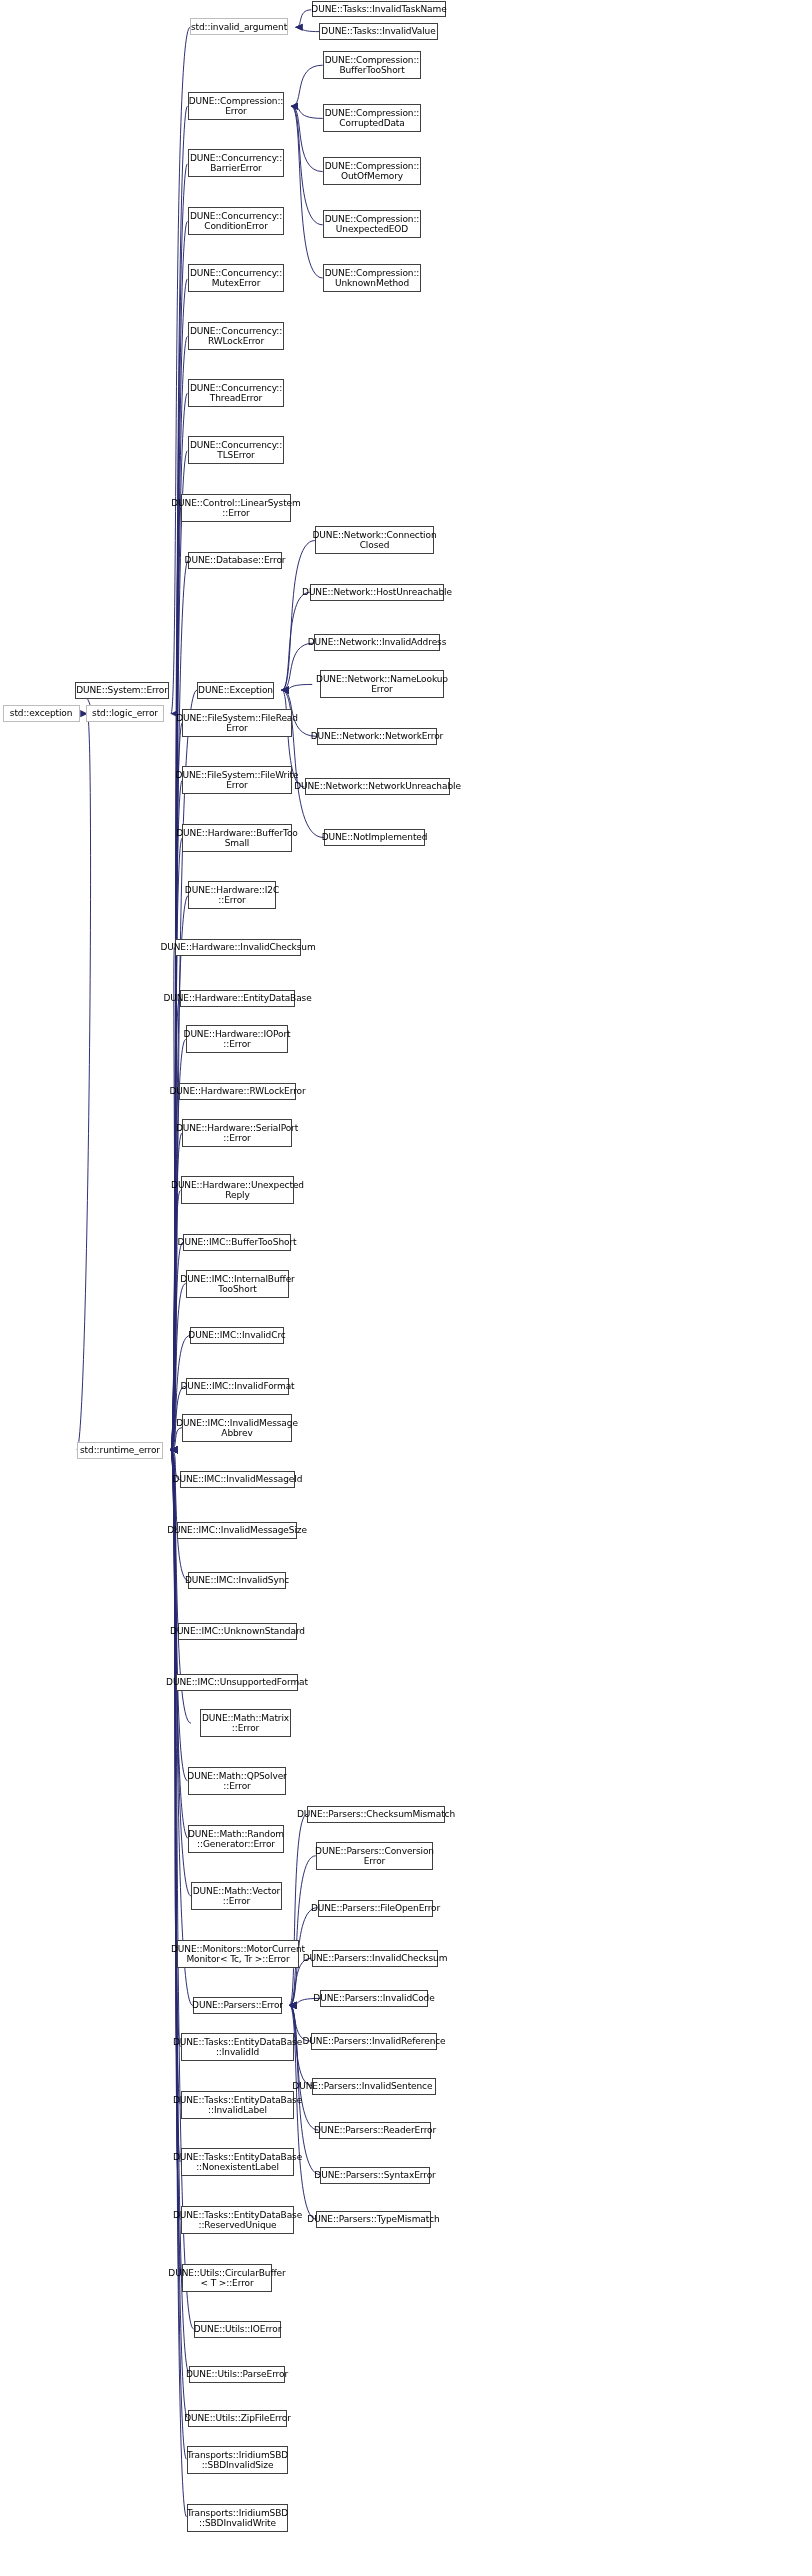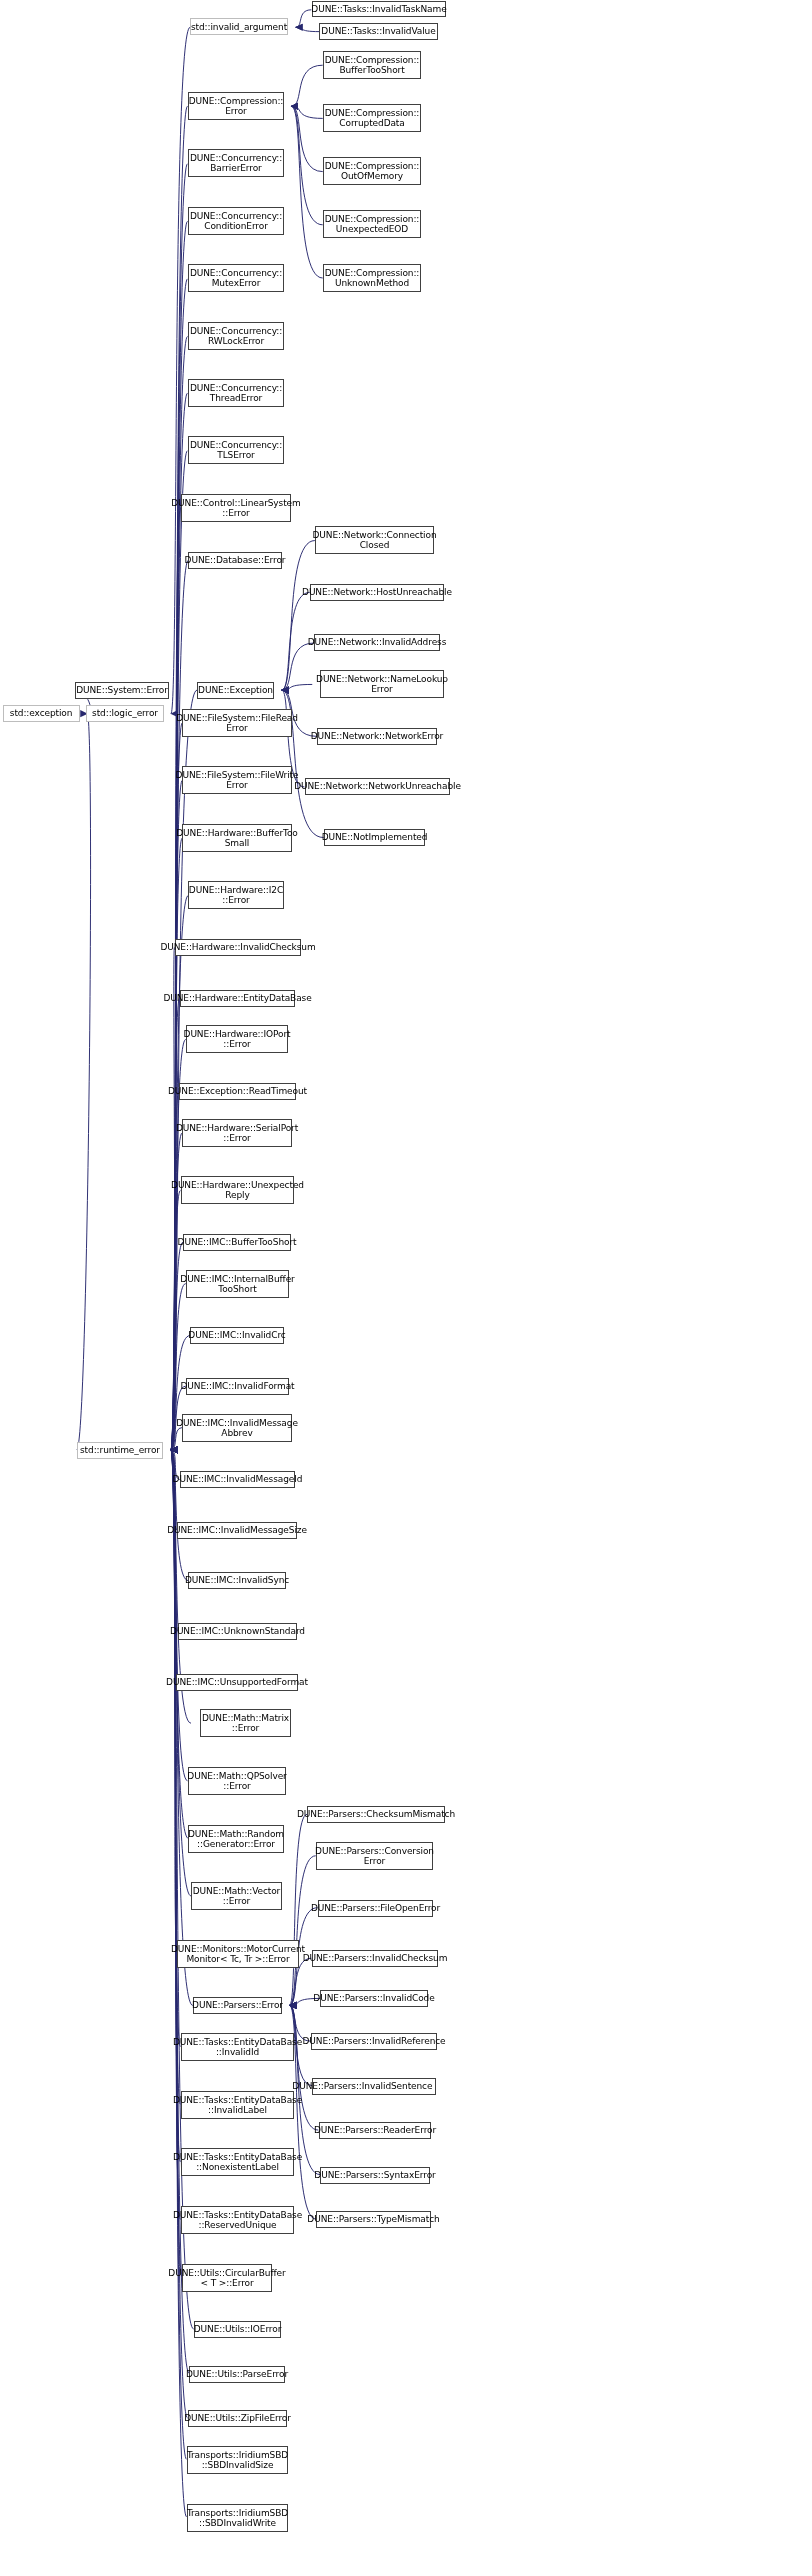--- a/index.html
+++ b/index.html
@@ -209,36 +209,36 @@
 Error</span>
       </div>
       <div class="node" style="left: 182px; top: 766px; width: 110px; height: 28px;">
         <span class="lbl">DUNE::FileSystem::FileWrite
 Error</span>
       </div>
       <div class="node" style="left: 182px; top: 824px; width: 110px; height: 28px;">
         <span class="lbl">DUNE::Hardware::BufferToo
 Small</span>
       </div>
-      <div class="node" style="left: 188px; top: 881px; width: 96px; height: 28px;">
+      <div class="node" style="left: 188px; top: 881px; width: 88px; height: 28px;">
         <span class="lbl">DUNE::Hardware::I2C
 ::Error</span>
       </div>
       <div class="node" style="left: 175px; top: 939px; width: 126px; height: 16.6px;">
         <span class="lbl">DUNE::Hardware::InvalidChecksum</span>
       </div>
       <div class="node" style="left: 180px; top: 990px; width: 115px; height: 16.6px;">
         <span class="lbl">DUNE::Hardware::EntityDataBase</span>
       </div>
       <div class="node" style="left: 186px; top: 1025px; width: 102px; height: 28px;">
         <span class="lbl">DUNE::Hardware::IOPort
 ::Error</span>
       </div>
       <div class="node" style="left: 179px; top: 1083px; width: 117px; height: 16.6px;">
-        <span class="lbl">DUNE::Exception::ReadTimeout</span>
+        <span class="lbl">DUNE::Hardware::RWLockError</span>
       </div>
       <div class="node" style="left: 182px; top: 1119px; width: 110px; height: 28px;">
         <span class="lbl">DUNE::Hardware::SerialPort
 ::Error</span>
       </div>
       <div class="node" style="left: 181px; top: 1176px; width: 113px; height: 28px;">
         <span class="lbl">DUNE::Hardware::Unexpected
 Reply</span>
       </div>
       <div class="node" style="left: 183px; top: 1234px; width: 108px; height: 16.6px;">

